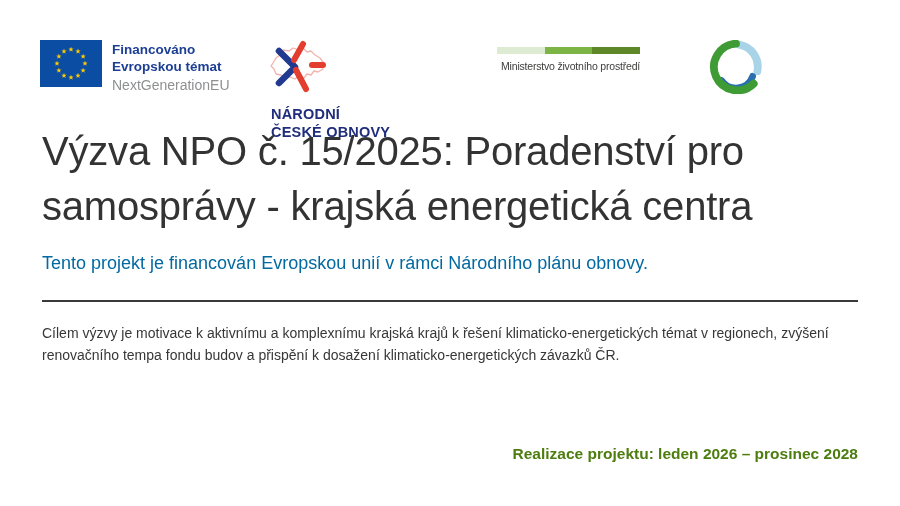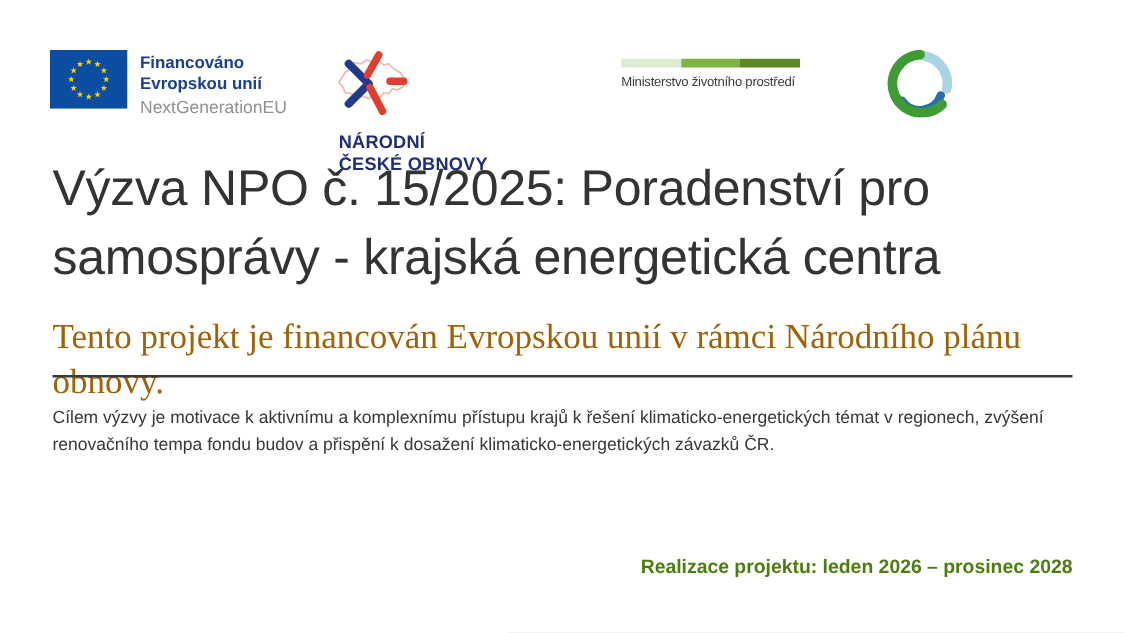--- a/index.html
+++ b/index.html
@@ -18,38 +18,38 @@
   .eu-text .l3{font-size:14px;line-height:16px;color:#8f9092;margin-top:2px;}
   .npo-group{left:266px;top:38px;flex-direction:column;}
   .npo-text{margin-left:5px;padding-top:9px;}
   .npo-text .l1,.npo-text .l2{
     font-weight:bold;font-size:14.5px;line-height:18px;color:#1f2d7c;letter-spacing:.2px;
   }
   .mzp-group{left:497px;top:47px;display:block;width:143px;}
   .mzp-bar{display:flex;width:143px;height:6.5px;}
   .mzp-bar span{flex:1 1 0;}
   .mzp-label{
-    margin-top:6px;font-size:10.5px;color:#3d3d3c;text-align:left;
+    margin-top:6px;font-size:10.5px;color:#3d3d3c;text-align:right;
     white-space:nowrap;letter-spacing:-.2px;
   }
   .sfzp-group{left:708px;top:40px;}
   .sfzp-text{margin-left:10px;padding-top:9px;}
   .sfzp-text div{
     font-size:7.5px;line-height:11px;color:#9fa5ab;letter-spacing:1.6px;
     text-transform:uppercase;white-space:nowrap;
   }
   
   .title{
     position:absolute;left:42px;top:124px;width:780px;
     font-size:40px;font-weight:normal;color:#333333;line-height:1.38;
     letter-spacing:-.2px;
   }
   .subtitle{
     position:absolute;left:42px;top:252px;width:830px;
-    font-size:28px;color:#a16207;line-height:1.3;font-family:Liberation Serif, serif;
+    font-size:18px;color:#0369a1;line-height:1.3;
   }
   .divider{
     position:absolute;left:42px;top:300px;width:816px;height:2px;background:#3a3a3a;
   }
   .description{
     position:absolute;left:42px;top:323px;width:822px;
     font-size:14px;color:#373737;line-height:1.55;
   }
   .realization{
     position:absolute;right:42px;top:445px;
@@ -75,21 +75,21 @@
       <use href="#eustar" x="38" y="35.62"></use>
       <use href="#eustar" x="31" y="37.5"></use>
       <use href="#eustar" x="24" y="35.62"></use>
       <use href="#eustar" x="18.88" y="30.5"></use>
       <use href="#eustar" x="17" y="23.5"></use>
       <use href="#eustar" x="18.88" y="16.5"></use>
       <use href="#eustar" x="24" y="11.38"></use>
     </svg>
     <div class="eu-text">
       <div class="l1">Financováno</div>
-      <div class="l2">Evropskou unií</div>
+      <div class="l2">Evropskou témat</div>
       <div class="l3">NextGenerationEU</div>
     </div>
   </div>
 
   <div class="logo-group npo-group">
     <svg width="62" height="58" viewBox="0 0 62 58" aria-hidden="true">
       <path d="M7,25 L10,20 14,17 17,12 23,13 27,10 33,12 37,10 41,14 45,13 49,17 54,20 57,24 55,28 57,31 52,34 48,33 45,37 41,36 38,40 33,38 29,41 24,39 19,41 15,37 10,36 8,31 5,28 Z" fill="none" stroke="#f2b3ac" stroke-width="1.3" stroke-linejoin="round"></path>
       <polyline points="13,13 29,29 13,45" fill="none" stroke="#21398f" stroke-width="6.5" stroke-linecap="round" stroke-linejoin="round"></polyline>
       <line x1="37" y1="6" x2="28" y2="22" stroke="#e23d2e" stroke-width="6" stroke-linecap="round"></line>
       <line x1="30" y1="32" x2="40" y2="51" stroke="#e23d2e" stroke-width="6" stroke-linecap="round"></line>
@@ -117,17 +117,17 @@
       <path d="M 27,3.5 A 22.5,22.5 0 1 0 44,42" fill="none" stroke="#3f9c35" stroke-width="7.5" stroke-linecap="round"></path>
     </svg>
   </div>
 
   <h1 class="title" style="margin:0;">Výzva NPO č. 15/2025: Poradenství pro samosprávy - krajská energetická centra</h1>
 
   <div class="subtitle">Tento projekt je financován Evropskou unií v rámci Národního plánu obnovy.</div>
 
   <div class="divider"></div>
 
-  <div class="description">Cílem výzvy je motivace k aktivnímu a komplexnímu přístupu krajů k řešení klimaticko-energetických témat v regionech, zvýšení renovačního tempa fondu budov a přispění k dosažení klimaticko-energetických závazků ČR.</div>
+  <div class="description">Cílem výzvy je motivace k aktivnímu a komplexnímu krajská krajů k řešení klimaticko-energetických témat v regionech, zvýšení renovačního tempa fondu budov a přispění k dosažení klimaticko-energetických závazků ČR.</div>
 
   <div class="realization">Realizace projektu: leden 2026 – prosinec 2028</div>
 
 </div>
 
 </body></html>

